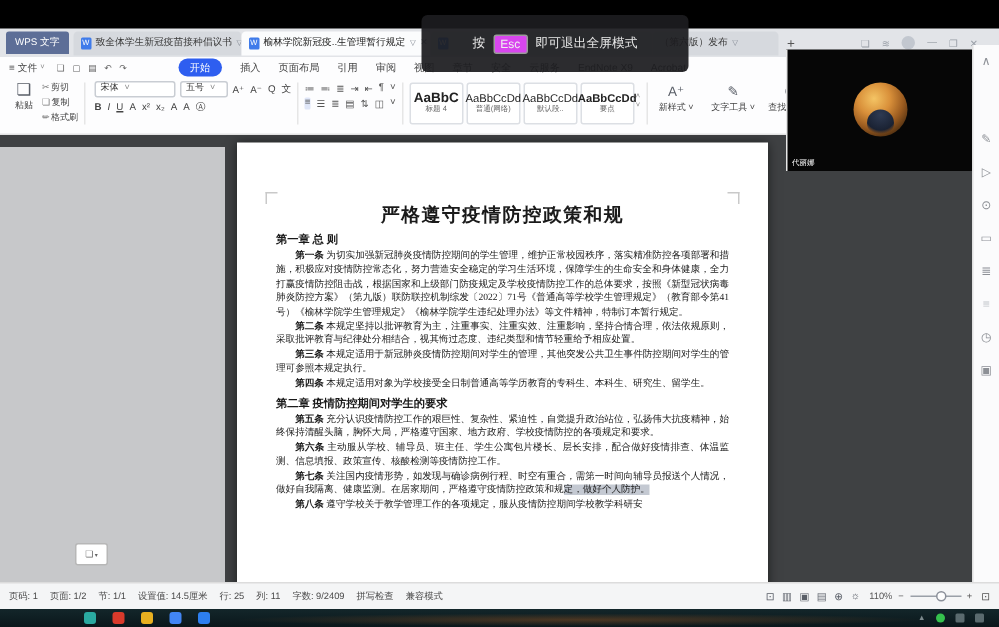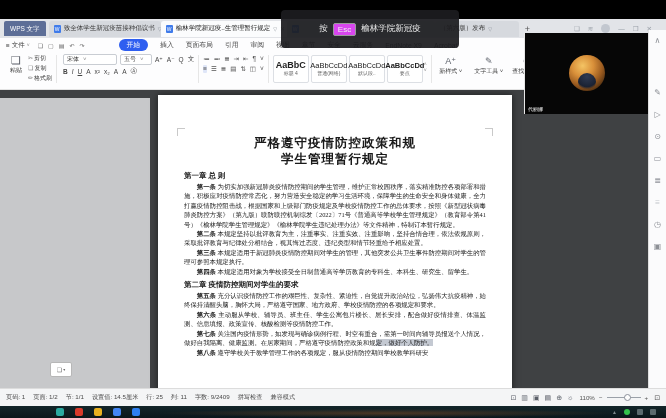--- a/index.html
+++ b/index.html
@@ -303,21 +303,20 @@
     </div>
   </div>
 
   <div class="docarea">
     <div class="leftpanel"></div>
     <div class="page doc">
       <div class="crop tl"></div>
       <div class="crop tr"></div>
       <div id="doc-title">
           <div class="doc-title">严格遵守疫情防控政策和规</div>
-          <div class="doc-title">学生管理暂行规定</div>
         </div>
       <div id="doc-body">
           <div class="p-head">第一章 总 则</div>
           <div class="p-body"><b>第一条 </b>为切实加强新冠肺炎疫情防控期间的学生管理，维护正常校园秩序，落实精准防控各项部署和措施，积极应对疫情防控常态化，努力营造安全稳定的学习生活环境，保障学生的生命安全和身体健康，全力打赢疫情防控阻击战，根据国家和上级部门防疫规定及学校疫情防控工作的总体要求，按照《新型冠状病毒肺炎防控方案》（第九版）联防联控机制综发〔2022〕71号《普通高等学校学生管理规定》（教育部令第41号）《榆林学院学生管理规定》《榆林学院学生违纪处理办法》等文件精神，特制订本暂行规定。</div>
           <div class="p-body"><b>第二条 </b>本规定坚持以批评教育为主，注重事实、注重实效、注重影响，坚持合情合理，依法依规原则，采取批评教育与纪律处分相结合，视其悔过态度、违纪类型和情节轻重给予相应处置。</div>
           <div class="p-body"><b>第三条 </b>本规定适用于新冠肺炎疫情防控期间对学生的管理，其他突发公共卫生事件防控期间对学生的管理可参照本规定执行。</div>
           <div class="p-body"><b>第四条 </b>本规定适用对象为学校接受全日制普通高等学历教育的专科生、本科生、研究生、留学生。</div>
           <div class="p-head">第二章 疫情防控期间对学生的要求</div>
           <div class="p-body"><b>第五条 </b>充分认识疫情防控工作的艰巨性、复杂性、紧迫性，自觉提升政治站位，弘扬伟大抗疫精神，始终保持清醒头脑，胸怀大局，严格遵守国家、地方政府、学校疫情防控的各项规定和要求。</div>
           <div class="p-body"><b>第六条 </b>主动服从学校、辅导员、班主任、学生公寓包片楼长、层长安排，配合做好疫情排查、体温监测、信息填报、政策宣传、核酸检测等疫情防控工作。</div>
@@ -376,21 +375,21 @@
       <span style="color:#7d8a8d;font-size:5px;">▲</span>
       <span class="tb-dot"></span>
       <span class="tb-g"></span>
       <span class="tb-g"></span>
     </div>
   </div>
 
   <div class="toast">
     <span>按</span>
     <span class="keycap">Esc</span>
-    <span>榆林学院新冠疫</span>
+    <span>即可退出全屏模式</span>
   </div>
 
   <div class="webcam">
     <div class="cam-avatar"></div>
     <div class="cam-name">代丽娜</div>
   </div>
 
   <div class="side-toolbar" id="side-toolbar">
       <span class="side-ic first">∧</span>
       <span class="side-ic">✎</span>

